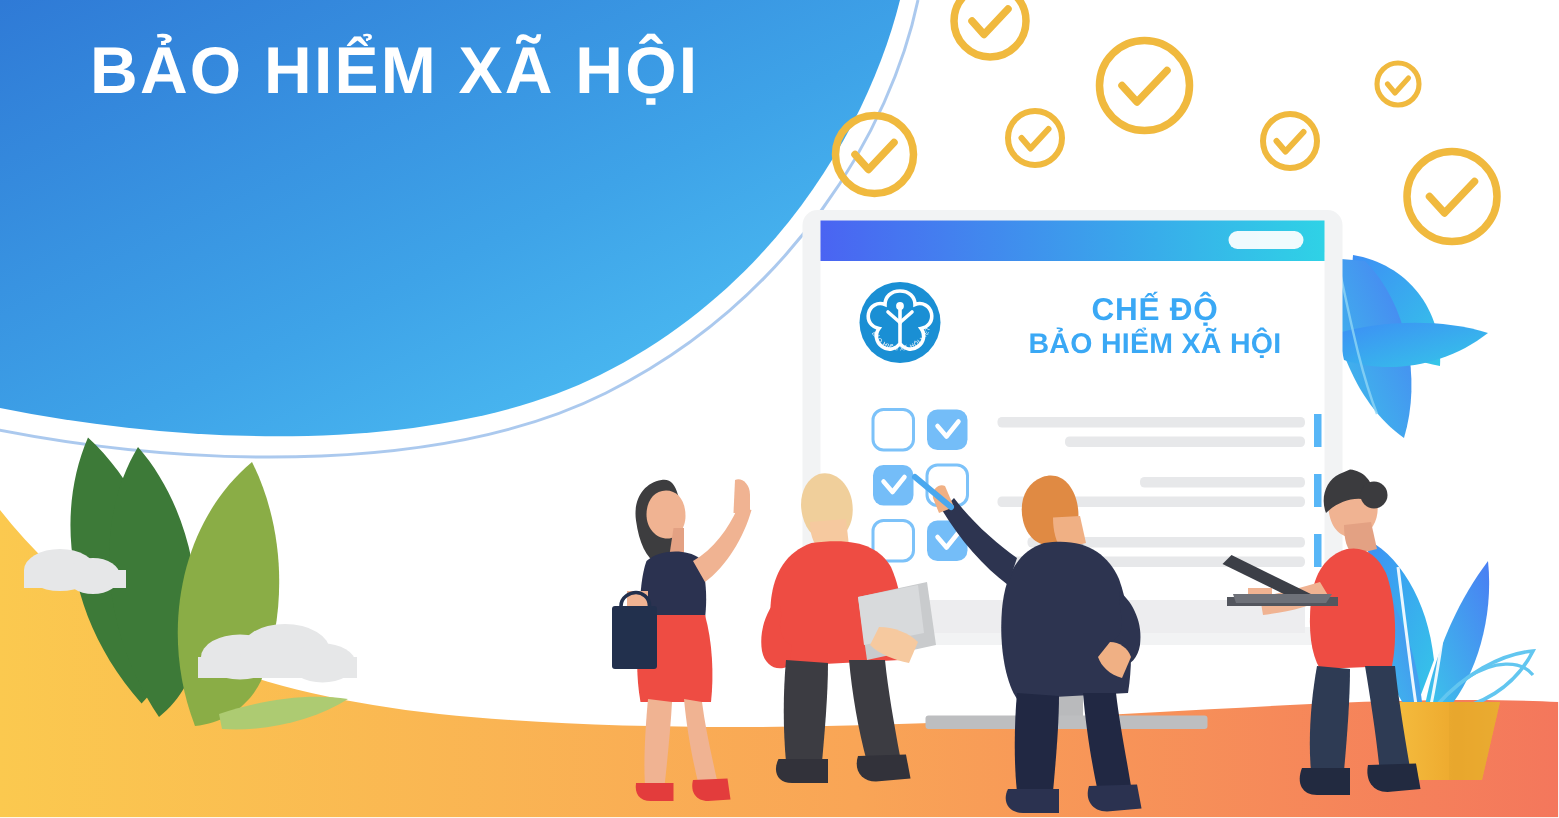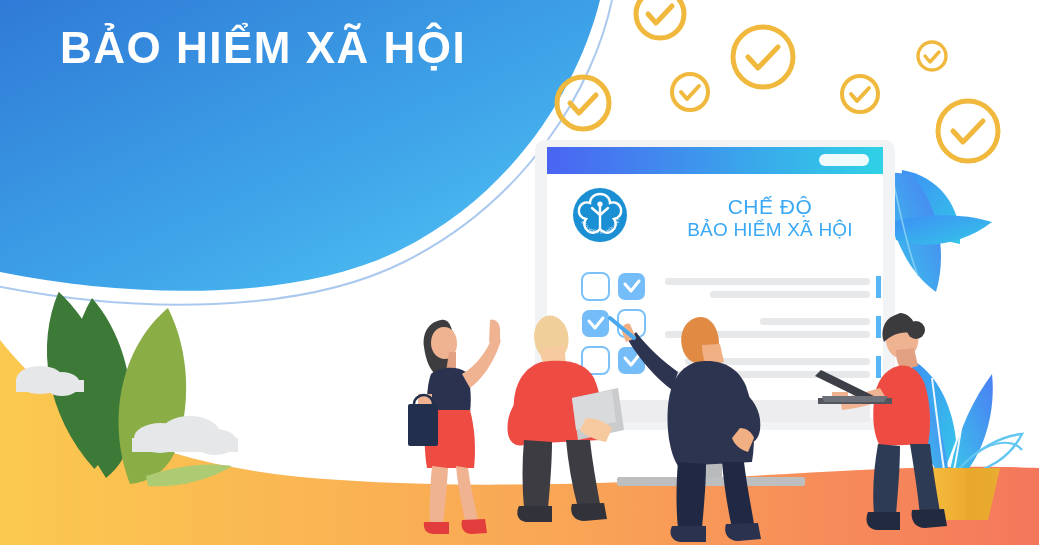--- a/index.html
+++ b/index.html
@@ -7,21 +7,21 @@
   #stage{position:relative;width:1039px;height:545px;overflow:hidden;background:#ffffff;}
   #stage svg.layer{position:absolute;left:0;top:0;width:1039px;height:545px;}
   .hero-title{
     position:absolute;left:60px;top:24px;width:470px;
     font-size:44px;font-weight:bold;color:#ffffff;letter-spacing:1.5px;
     line-height:1.1;white-space:nowrap;
     font-family:"Liberation Sans","DejaVu Sans",sans-serif;
   }
   .screen-heading{
     position:absolute;left:655px;top:195px;width:230px;
-    text-align:center;color:#3aa8f5;font-weight:normal;line-height:1.15;
+    text-align:center;color:#3aa8f5;font-weight:bold;line-height:1.15;
     font-family:"Liberation Sans","DejaVu Sans",sans-serif;
   }
   .screen-heading .l1{display:block;font-size:21px;letter-spacing:.5px;}
   .screen-heading .l2{display:block;font-size:19px;letter-spacing:.2px;}
   .hidden-text{position:absolute;width:0;height:0;overflow:hidden;opacity:0;}
 </style>
 </head>
 <body>
 
 <div id="stage">

